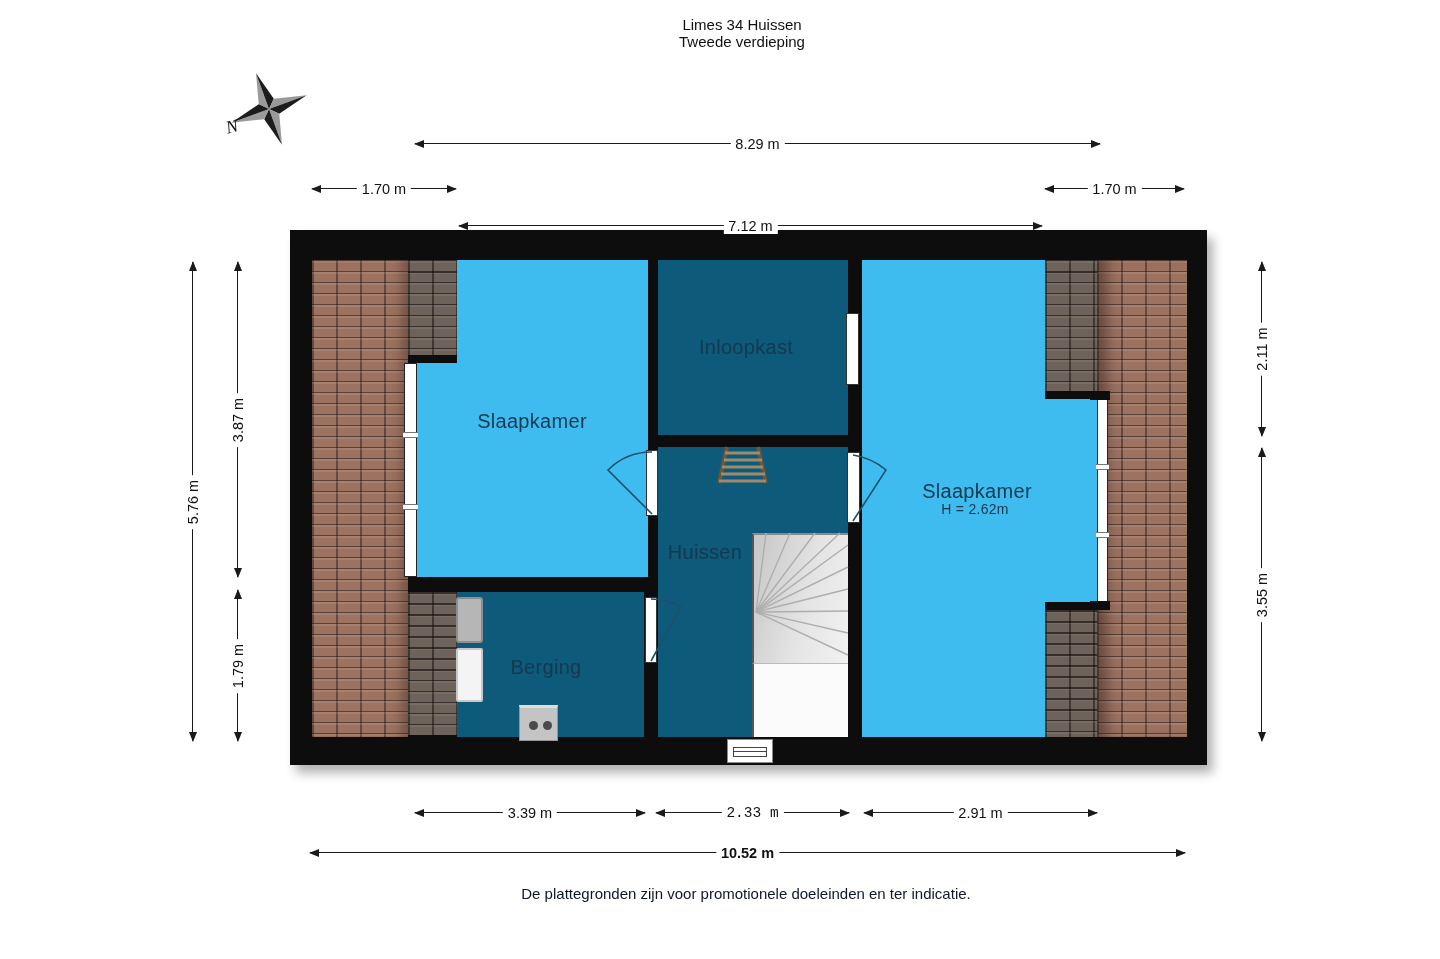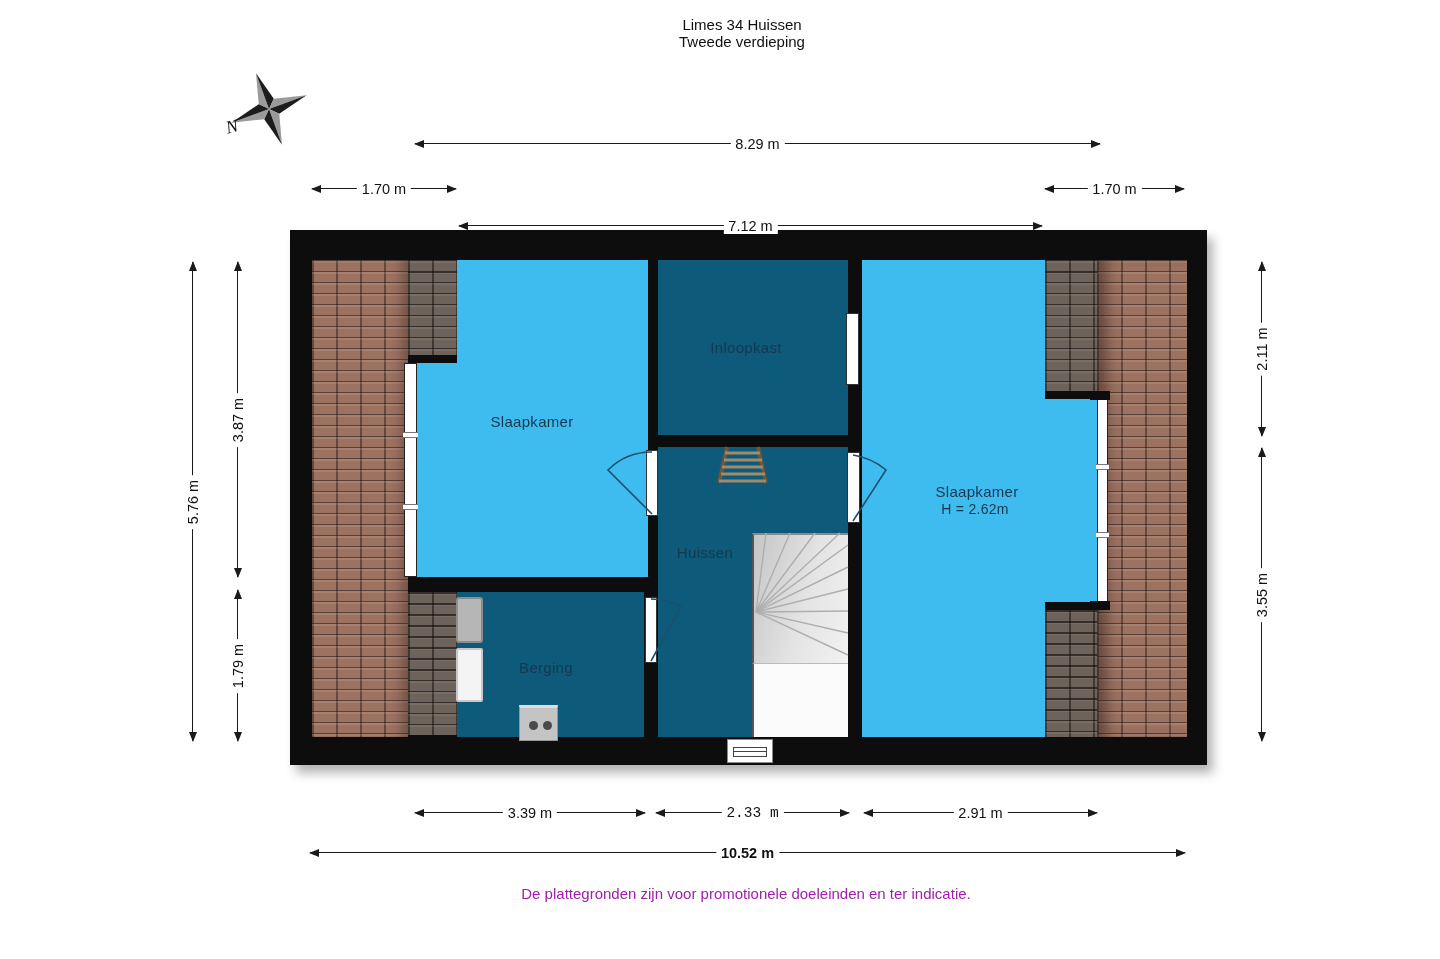--- a/index.html
+++ b/index.html
@@ -4,21 +4,21 @@
 <style>
   html,body{margin:0;padding:0;background:#fff;}
   body{font-family:"Liberation Sans", sans-serif; color:#1a1a1a;}
   .canvas{position:relative;width:1440px;height:959px;background:#fff;overflow:hidden;}
   .abs{position:absolute;}
 
   
   .title-block{position:absolute;left:242px;top:16px;width:1000px;text-align:center;
     font-size:15px;line-height:17px;color:#111;}
   .footer-block{position:absolute;left:246px;top:883px;width:1000px;text-align:center;
-    font-size:15px;line-height:21px;color:#a21caf;}
+    font-size:15px;line-height:21px;color:#0f172a;}
 
   
   .dim{position:absolute;}
   .dim.h{height:0;border-top:1px solid #1a1a1a;}
   .dim.v{width:0;border-left:1px solid #1a1a1a;}
   .dim i{position:absolute;width:0;height:0;display:block;}
   .dim.h i.al{left:-1px;top:-4.5px;border-top:4px solid transparent;border-bottom:4px solid transparent;border-right:10px solid #1a1a1a;}
   .dim.h i.ar{right:-1px;top:-4.5px;border-top:4px solid transparent;border-bottom:4px solid transparent;border-left:10px solid #1a1a1a;}
   .dim.v i.au{top:-1px;left:-4.5px;border-left:4px solid transparent;border-right:4px solid transparent;border-bottom:10px solid #1a1a1a;}
   .dim.v i.ad{bottom:-1px;left:-4.5px;border-left:4px solid transparent;border-right:4px solid transparent;border-top:10px solid #1a1a1a;}
@@ -40,21 +40,21 @@
     background-image:
       repeating-linear-gradient(to bottom, rgba(15,12,10,.6) 0 1.5px, rgba(255,255,255,.07) 1.5px 3px, rgba(0,0,0,0) 3px 11px),
       repeating-linear-gradient(to right, rgba(15,12,10,.5) 0 2px, rgba(0,0,0,0) 2px 24px);}
   .brick.shade-l{box-shadow:inset 16px 0 14px -6px rgba(45,30,24,.5);}
   .brick.shade-r{box-shadow:inset -12px 0 12px -6px rgba(45,30,24,.4);}
   .window{background:#fff;border:1px solid #222;box-sizing:border-box;}
   .window .wdiv{position:absolute;left:-2px;right:-2px;height:4px;background:#fff;
     border-top:1.5px solid #777;border-bottom:1.5px solid #777;}
   .doorframe{background:#fff;border:1px solid #333;box-sizing:border-box;}
   .room-label{position:absolute;transform:translate(-50%,-50%);color:var(--label-navy,#16384f);
-    font-size:15px;white-space:nowrap;letter-spacing:.3px;}
+    font-size:20px;white-space:nowrap;letter-spacing:.3px;}
   .room-label.sub{font-size:14px;}
   .stair-fan{background:linear-gradient(105deg,#c6c6c6 0%,#e4e4e4 55%,#f2f2f2 100%);
     border-top:2px solid #8a8a8a;border-left:2px solid #555;box-sizing:border-box;}
   .stair-landing{background:#fbfbfb;border-left:2px solid #555;border-top:1px solid #bbb;box-sizing:border-box;}
   .bwin{background:#fff;border:1px solid #8a8a8a;box-sizing:border-box;}
   .bwin .inner{position:absolute;left:5px;right:5px;top:7px;height:8px;border:1px solid #444;}
   .bwin .inner2{position:absolute;left:5px;right:5px;top:11px;height:0;border-top:1px solid #444;}
   .appl-gray{background:#b6b6b6;border:2px solid #8d8d8d;border-radius:3px;box-sizing:border-box;}
   .appl-white{background:#f4f4f4;border:2px solid #c8c8c8;border-radius:2px;box-sizing:border-box;}
   .washer{background:#c4c4c4;border:1px solid #969696;border-top:3px solid #dedede;box-sizing:border-box;}

